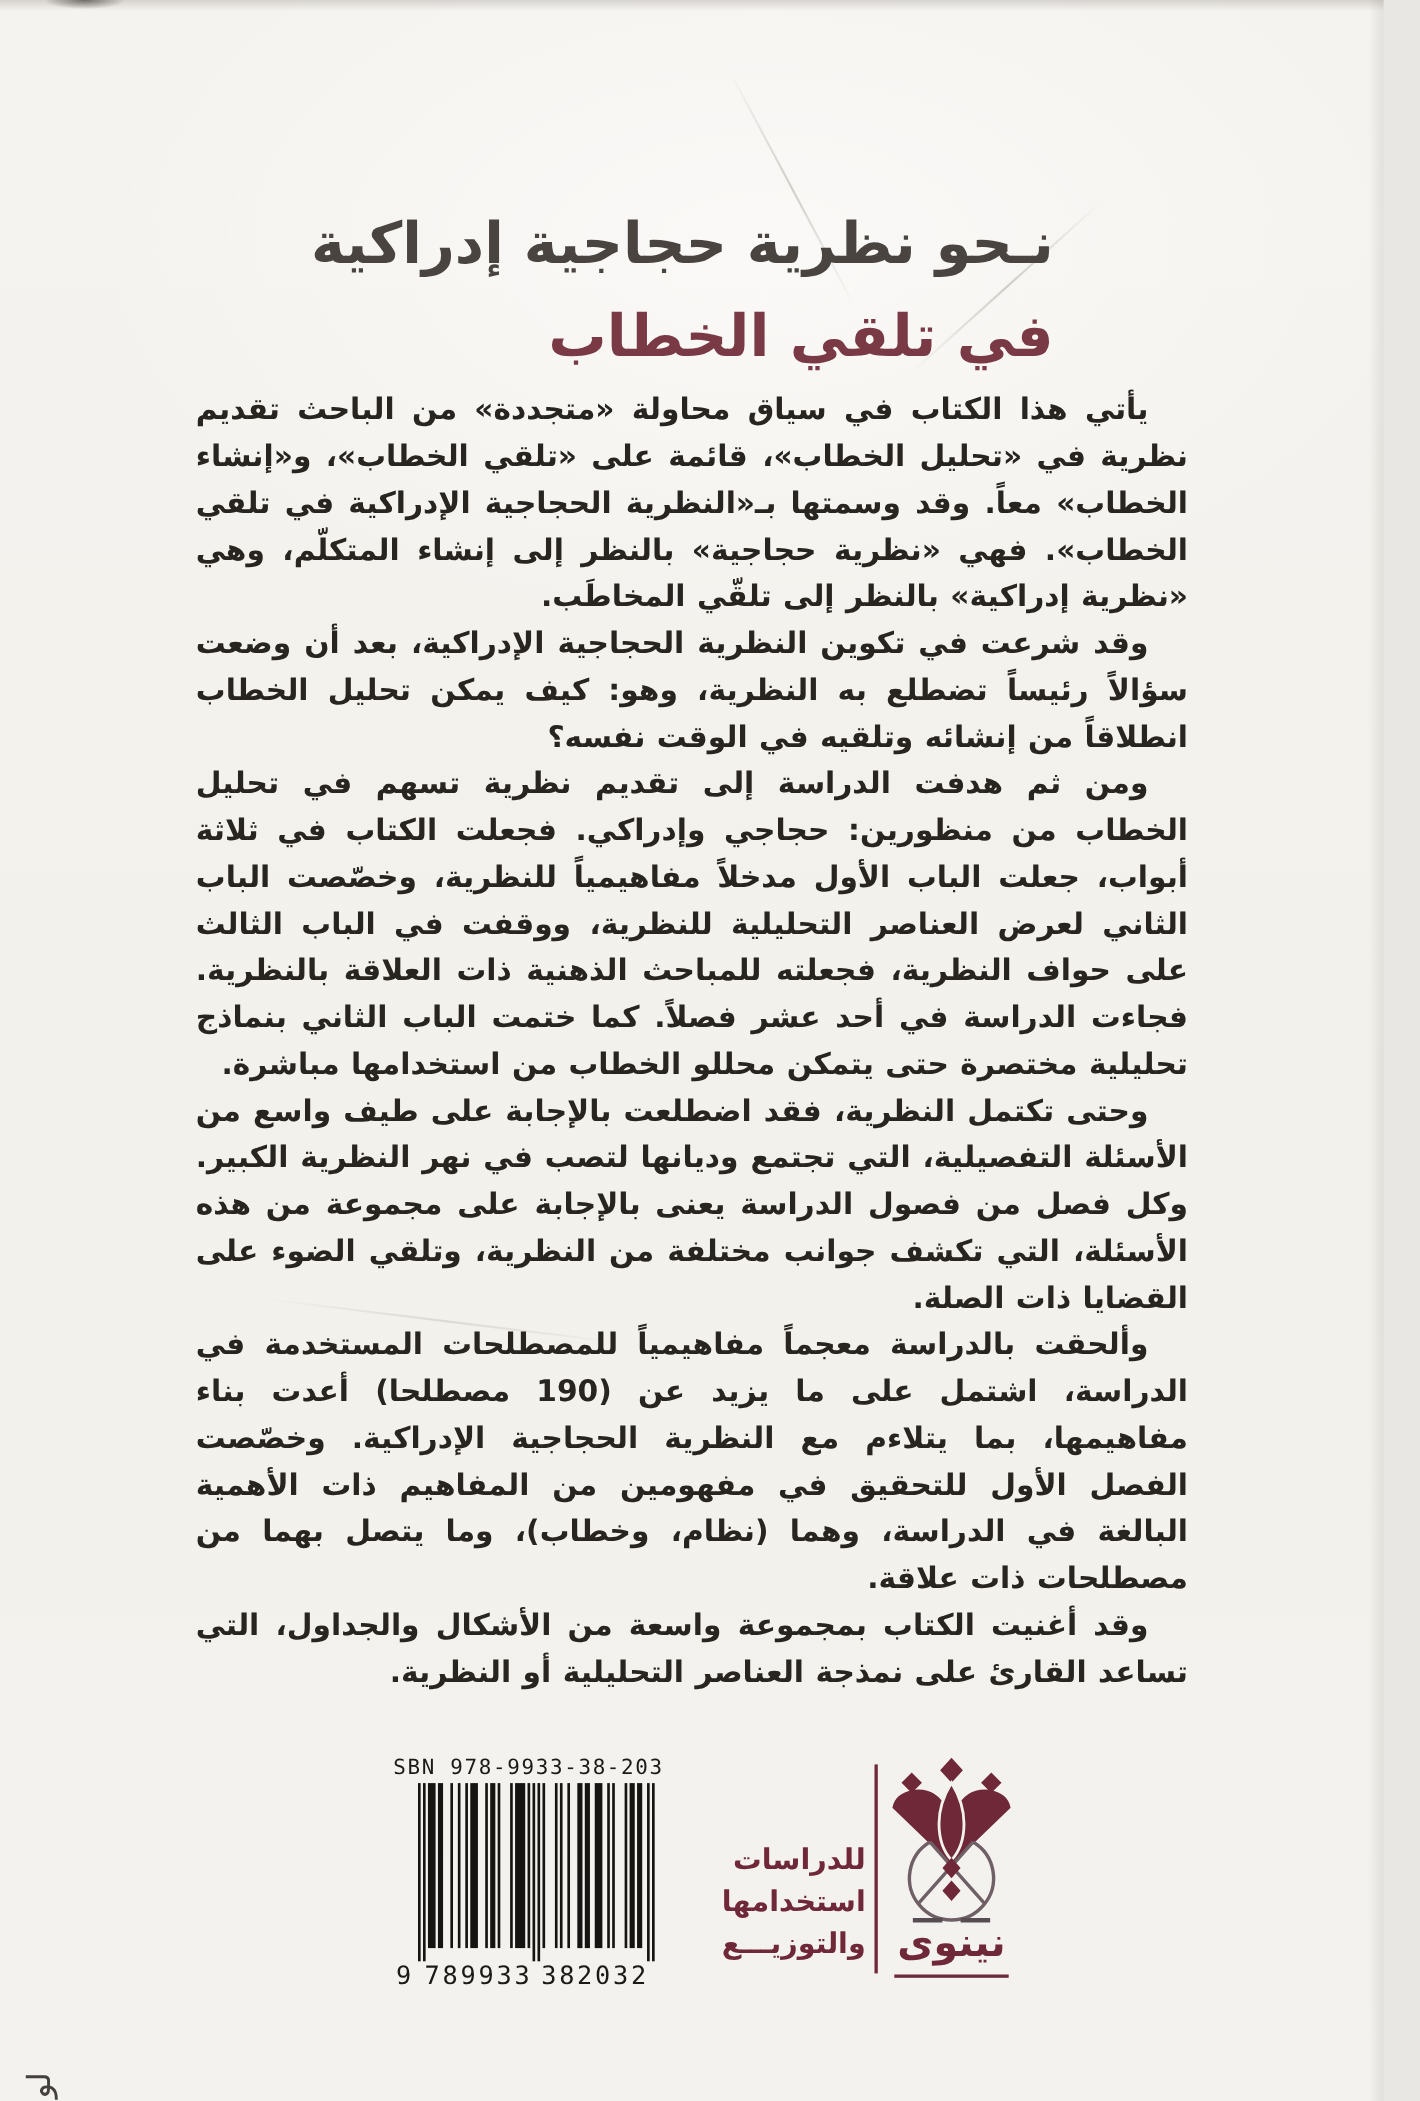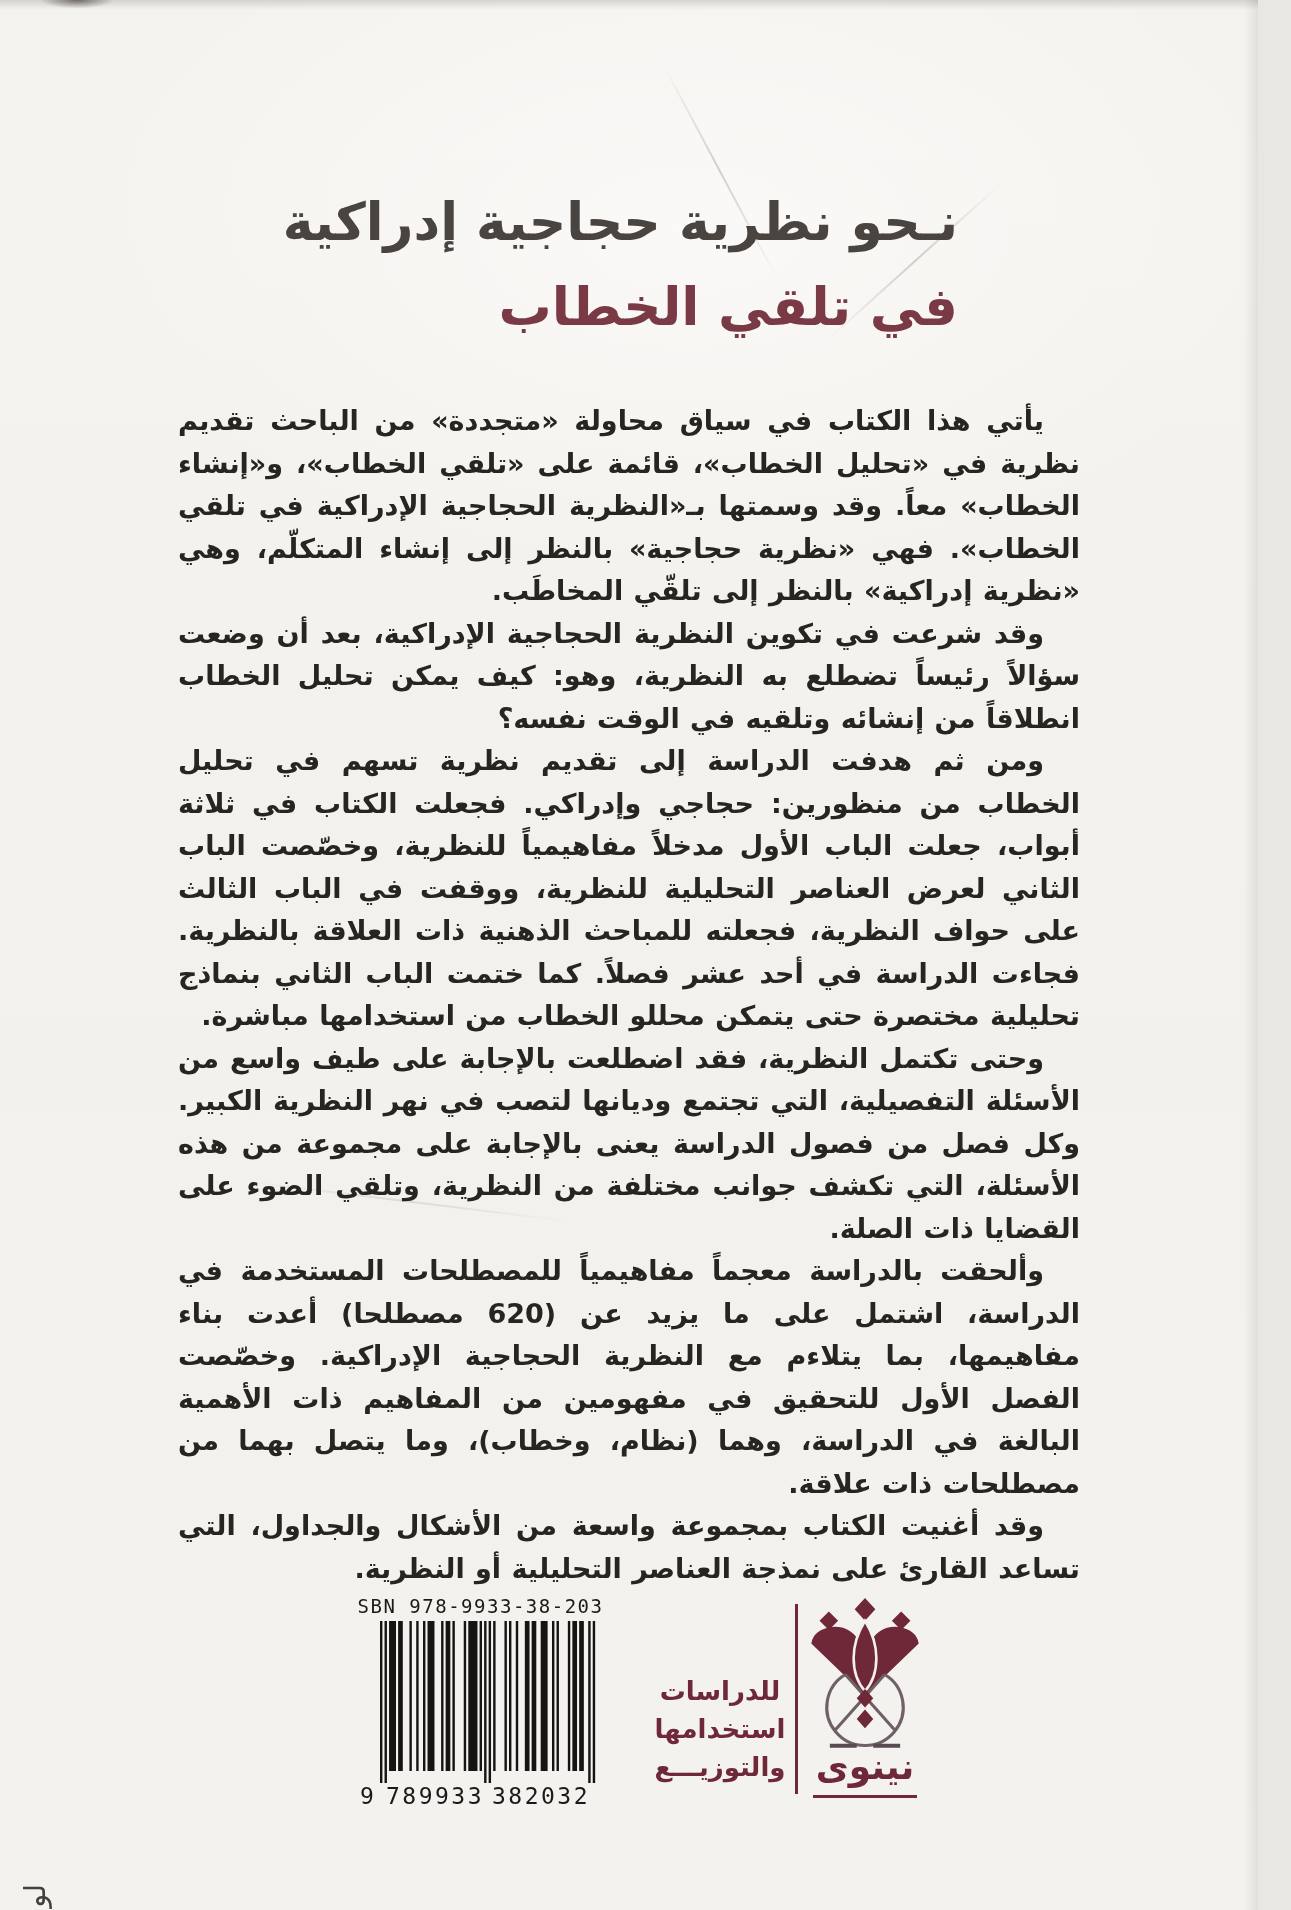--- a/index.html
+++ b/index.html
@@ -26,21 +26,21 @@
   .crease.c4{left:1150px;top:760px;width:260px;transform:rotate(80deg);opacity:.5;}
 
   
   .title-block{position:absolute;right:300px;top:190px;direction:rtl;text-align:right;}
   .title-l1{font-size:52px;font-weight:bold;line-height:64px;color:#494440;letter-spacing:0;}
   .title-l2{font-size:53px;font-weight:bold;line-height:64px;color:#7a3a45;margin-top:21px;}
 
   
   .blurb{position:absolute;right:178px;left:178px;top:352px;direction:rtl;
     text-align:justify;text-align-last:right;color:#282420;
-    font-size:27px;font-weight:bold;line-height:42.5px;word-spacing:1px;margin-top:48px;}
+    font-size:27px;font-weight:bold;line-height:42.5px;word-spacing:1px;}
   .blurb p{margin:0;text-indent:36px;}
   .blurb p.no-indent{text-indent:0;}
 
   
   .artist-credit-anchor{position:absolute;left:18px;top:1884px;width:0;height:0;}
   .artist-credit{white-space:nowrap;direction:rtl;transform:rotate(-90deg);transform-origin:0 0;
     font-size:29px;color:#44403d;letter-spacing:.5px;}
 
   
   .barcode{position:absolute;left:355px;top:1597px;}
@@ -49,21 +49,21 @@
   .bc-digit{font-size:23px;}
   .bc-digits{font-size:23px;letter-spacing:2.5px;}
 
   
   .publisher{position:absolute;left:645px;top:1598px;width:300px;height:212px;color:#6e2838;}
   .pub-divider{position:absolute;left:150px;top:6px;width:3px;height:190px;background:#6e2838;}
   .pub-flower{position:absolute;left:158px;top:0px;}
   .pub-name{position:absolute;left:158px;top:148px;width:124px;text-align:center;direction:rtl;
     font-size:36px;font-weight:bold;}
   .pub-underline{position:absolute;left:168px;top:197px;width:104px;height:3px;background:#6e2838;}
-  .pub-tagline{position:absolute;left:8px;top:74px;width:134px;direction:rtl;text-align:center;
+  .pub-tagline{position:absolute;left:8px;top:74px;width:134px;direction:rtl;
     font-size:26px;font-weight:bold;line-height:38px;}
 </style>
 </head>
 <body>
 
 <div class="cover">
 
   <div class="edge-top"></div>
   <div class="smudge"></div>
   <div class="edge-right"></div>
@@ -75,21 +75,21 @@
   <div class="title-block">
     <div class="title-l1">نـحو نظرية حجاجية إدراكية</div>
     <div class="title-l2">في تلقي الخطاب</div>
   </div>
 
   <div class="blurb">
     <p>يأتي هذا الكتاب في سياق محاولة «متجددة» من الباحث تقديم نظرية في «تحليل الخطاب»، قائمة على «تلقي الخطاب»، و«إنشاء الخطاب» معاً. وقد وسمتها بـ«النظرية الحجاجية الإدراكية في تلقي الخطاب». فهي «نظرية حجاجية» بالنظر إلى إنشاء المتكلّم، وهي «نظرية إدراكية» بالنظر إلى تلقّي المخاطَب.</p>
     <p>وقد شرعت في تكوين النظرية الحجاجية الإدراكية، بعد أن وضعت سؤالاً رئيساً تضطلع به النظرية، وهو: كيف يمكن تحليل الخطاب انطلاقاً من إنشائه وتلقيه في الوقت نفسه؟</p>
     <p>ومن ثم هدفت الدراسة إلى تقديم نظرية تسهم في تحليل الخطاب من منظورين: حجاجي وإدراكي. فجعلت الكتاب في ثلاثة أبواب، جعلت الباب الأول مدخلاً مفاهيمياً للنظرية، وخصّصت الباب الثاني لعرض العناصر التحليلية للنظرية، ووقفت في الباب الثالث على حواف النظرية، فجعلته للمباحث الذهنية ذات العلاقة بالنظرية. فجاءت الدراسة في أحد عشر فصلاً. كما ختمت الباب الثاني بنماذج تحليلية مختصرة حتى يتمكن محللو الخطاب من استخدامها مباشرة.</p>
     <p>وحتى تكتمل النظرية، فقد اضطلعت بالإجابة على طيف واسع من الأسئلة التفصيلية، التي تجتمع وديانها لتصب في نهر النظرية الكبير. وكل فصل من فصول الدراسة يعنى بالإجابة على مجموعة من هذه الأسئلة، التي تكشف جوانب مختلفة من النظرية، وتلقي الضوء على القضايا ذات الصلة.</p>
-    <p>وألحقت بالدراسة معجماً مفاهيمياً للمصطلحات المستخدمة في الدراسة، اشتمل على ما يزيد عن (620 مصطلحا) أعدت بناء مفاهيمها، بما يتلاءم مع النظرية الحجاجية الإدراكية. وخصّصت الفصل الأول للتحقيق في مفهومين من المفاهيم ذات الأهمية البالغة في الدراسة، وهما (نظام، وخطاب)، وما يتصل بهما من مصطلحات ذات علاقة.</p>
+    <p>وألحقت بالدراسة معجماً مفاهيمياً للمصطلحات المستخدمة في الدراسة، اشتمل على ما يزيد عن (190 مصطلحا) أعدت بناء مفاهيمها، بما يتلاءم مع النظرية الحجاجية الإدراكية. وخصّصت الفصل الأول للتحقيق في مفهومين من المفاهيم ذات الأهمية البالغة في الدراسة، وهما (نظام، وخطاب)، وما يتصل بهما من مصطلحات ذات علاقة.</p>
     <p>وقد أغنيت الكتاب بمجموعة واسعة من الأشكال والجداول، التي تساعد القارئ على نمذجة العناصر التحليلية أو النظرية.</p>
   </div>
 
   <div class="artist-credit-anchor">
     <div class="artist-credit">لوحة الغلاف الفنان: ادوارد شهدا</div>
   </div>
 
   <svg class="barcode" width="250" height="214" viewBox="0 0 250 214">
     <text class="bc-isbn" x="132" y="16">ISBN 978-9933-38-203-2</text>
     <g id="barcode-bars" transform="translate(25,24)">

